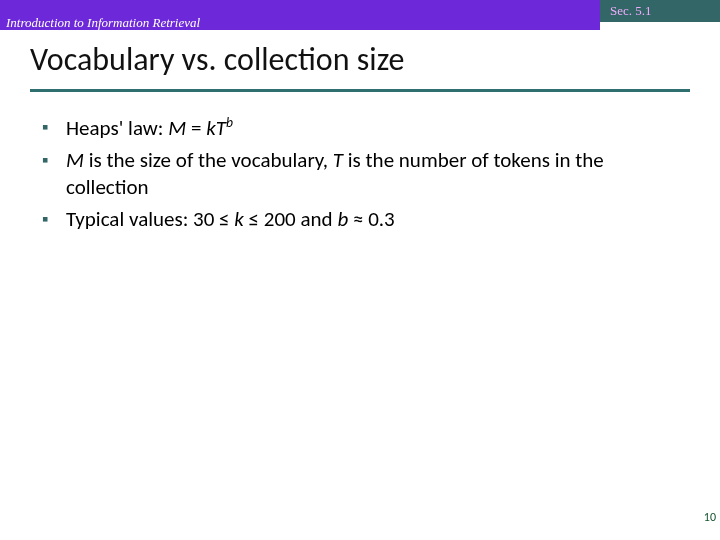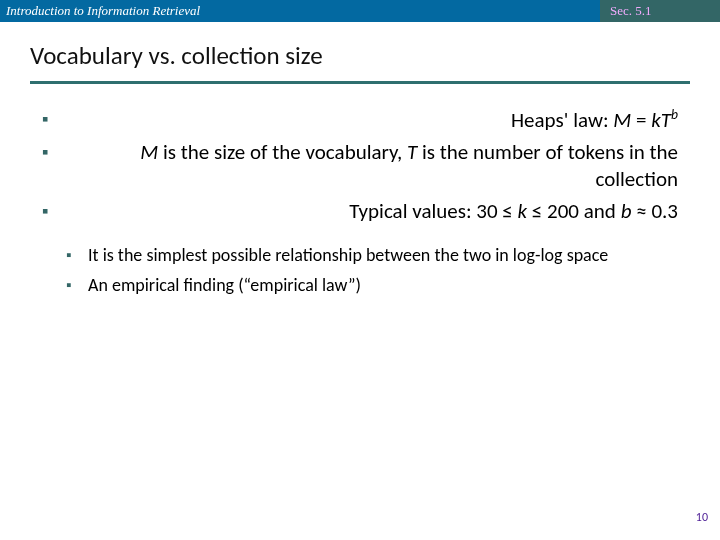--- a/index.html
+++ b/index.html
@@ -1,33 +1,33 @@
 <!DOCTYPE html>
 <html><head>
 <meta charset="utf-8">
 <style>
   * { margin: 0; padding: 0; box-sizing: border-box; }
   html, body { width: 720px; height: 540px; font-family: Calibri, "Segoe UI", Arial, sans-serif; background: #fff; color: #000; }
   .slide { width: 720px; height: 540px; position: relative; }
   .topbar { display: flex; align-items: stretch; height: 22px; }
-  .topbar-left { flex: 1; background: #0369a1; color: #fff; font-style: italic; font-size: 13px; padding: 3px 6px; font-family: Georgia, 'Times New Roman', serif; }
+  .topbar-left { flex: 1; background: #6d28d9; color: #fff; font-style: italic; font-size: 13px; padding: 15px 6px; font-family: Georgia, 'Times New Roman', serif; }
   .topbar-right { width: 120px; background: #336666; color: #f0abfc; font-size: 13px; padding: 3px 10px; font-family: Georgia, 'Times New Roman', serif; }
   .title-wrap { padding: 18px 30px 6px 30px; }
-  .title { font-size: 25px; font-weight: 400; color: #111; }
+  .title { font-size: 32px; font-weight: 400; color: #111; }
   .divider { height: 3px; background: #2f6f6f; margin: 4px 30px 0 30px; }
   .content { padding: 22px 42px 0 42px; }
   ul.main { list-style: none; }
-  ul.main > li { position: relative; padding-left: 24px; font-size: 21px; line-height: 1.32; margin-bottom: 4px; text-align: right; }
+  ul.main > li { position: relative; padding-left: 24px; font-size: 21px; line-height: 1.32; margin-bottom: 4px; }
   ul.main > li::before { content: "▪"; position: absolute; left: 0; top: 2px; color: #336666; font-size: 18px; }
   ul.sub { list-style: none; margin-top: 18px; padding-left: 24px; }
   ul.sub > li { position: relative; padding-left: 22px; font-size: 18px; line-height: 1.32; margin-bottom: 6px; }
   ul.sub > li::before { content: "▪"; position: absolute; left: 0; top: 2px; color: #336666; font-size: 15px; }
   .ital { font-style: italic; }
   sup { font-size: 0.65em; font-style: italic; }
-  .pagenum { position: absolute; bottom: 16px; right: 12px; font-size: 12px; color: #4c1d95; }
+  .pagenum { position: absolute; bottom: 16px; right: 4px; font-size: 12px; color: #14532d; }
 </style>
 </head>
 <body>
 
 <div class="slide">
 
   <div class="topbar">
     <div class="topbar-left">Introduction to Information Retrieval</div>
     <div class="topbar-right">Sec. 5.1</div>
   </div>
@@ -43,20 +43,16 @@
         <span>Heaps' law: </span><span class="ital">M</span><span> = </span><span class="ital">k</span><span class="ital">T</span><sup>b</sup>
       </li>
       <li>
         <span class="ital">M</span><span> is the size of the vocabulary, </span><span class="ital">T</span><span> is the number of tokens in the collection</span>
       </li>
       <li>
         <span>Typical values: 30 ≤ </span><span class="ital">k</span><span> ≤ 200 and </span><span class="ital">b</span><span> ≈ 0.3</span>
       </li>
     </ul>
 
-    <ul class="sub">
-      <li>It is the simplest possible relationship between the two in log-log space</li>
-      <li>An empirical finding (“empirical law”)</li>
-    </ul>
   </div>
 
   <div class="pagenum">10</div>
 </div>
 
 </body></html>

